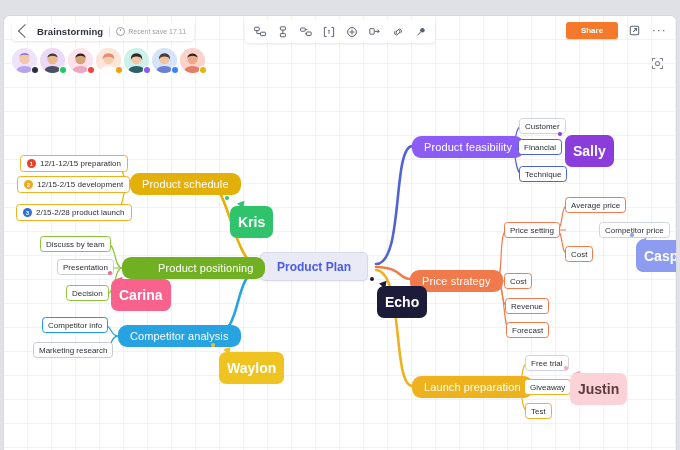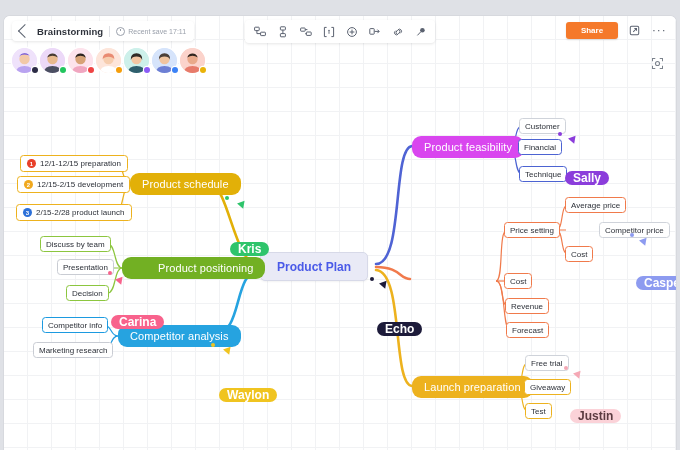--- a/index.html
+++ b/index.html
@@ -115,23 +115,23 @@
   .sched{
     background:#ffffff;border:1.1px solid #edb21e;border-radius:3.5px;height:17px;
     padding:0 6px;font-size:8px;color:#2c3038;gap:4px;justify-content:flex-start;
   }
   .numdot{
     width:9px;height:9px;border-radius:50%;color:#fff;font-size:6px;font-weight:700;
     display:flex;align-items:center;justify-content:center;flex:0 0 auto;
   }
   
   .tag{
-    position:absolute;height:14px;border-radius:7px;padding:0 8px;
+    position:absolute;height:32px;border-radius:7px;padding:0 8px;
     display:flex;align-items:center;justify-content:center;
-    font-size:12px;font-weight:700;color:#ffffff;white-space:nowrap;z-index:20;margin-top:36px;
+    font-size:14px;font-weight:700;color:#ffffff;white-space:nowrap;z-index:20;
   }
   .curs{position:absolute;width:0;height:0;z-index:19;}
   .curs i{
     display:block;width:0;height:0;
     border-left:4px solid transparent;border-right:4px solid transparent;
     border-top:7px solid currentColor;transform:rotate(-20deg);
   }
   .cdot{position:absolute;width:4px;height:4px;border-radius:50%;z-index:19;}
   svg.wires{position:absolute;left:0;top:0;width:672px;height:442px;z-index:5;pointer-events:none;}
 </style>
@@ -381,30 +381,31 @@
 
   <div class="node main-node" style="left:114px;top:309px;background:#26a3e0;">Competitor analysis</div>
   <div class="node leaf b-blue" style="left:38px;top:301px;">Competitor info</div>
   <div class="node leaf b-plain" style="left:29px;top:326px;">Marketing research</div>
   <span class="cdot" style="left:207px;top:327px;background:#f0c420;"></span>
   <span class="curs" style="left:220px;top:332px;color:#f0c420;">
       <i></i>
     </span>
   <div class="tag" style="left:215px;top:336px;background:#f0c420;">Waylon</div>
 
-  <div class="node main-node" style="left:408px;top:120px;background:#d946ef;">Product feasibility</div>
+  <div class="node main-node" style="left:408px;top:120px;background:#8b5cf6;">Product feasibility</div>
   <div class="node leaf b-gray" style="left:515px;top:102px;">Customer</div>
   <div class="node leaf b-indigo" style="left:514px;top:123px;">Financial</div>
   <div class="node leaf b-indigo" style="left:515px;top:150px;">Technique</div>
   <span class="cdot" style="left:554px;top:116px;background:#8b3ddb;"></span>
   <span class="curs" style="left:565px;top:121px;color:#8b3ddb;">
       <i></i>
     </span>
   <div class="tag" style="left:561px;top:119px;background:#8b3ddb;">Sally</div>
 
+  <div class="node main-node" style="left:406px;top:254px;background:#f17a4c;">Price strategy</div>
   <div class="node leaf b-orange" style="left:500px;top:206px;">Price setting</div>
   <div class="node leaf b-orange" style="left:561px;top:181px;">Average price</div>
   <div class="node leaf b-gray" style="left:560px;top:206px;margin-left:35px;">Competitor price</div>
   <div class="node leaf b-orange" style="left:561px;top:230px;">Cost</div>
   <div class="node leaf b-orange" style="left:500px;top:257px;">Cost</div>
   <div class="node leaf b-orange" style="left:501px;top:282px;">Revenue</div>
   <div class="node leaf b-orange" style="left:502px;top:306px;">Forecast</div>
   <span class="cdot" style="left:626px;top:217px;background:#8d9bf0;"></span>
   <span class="curs" style="left:636px;top:223px;color:#8d9bf0;">
       <i></i>

